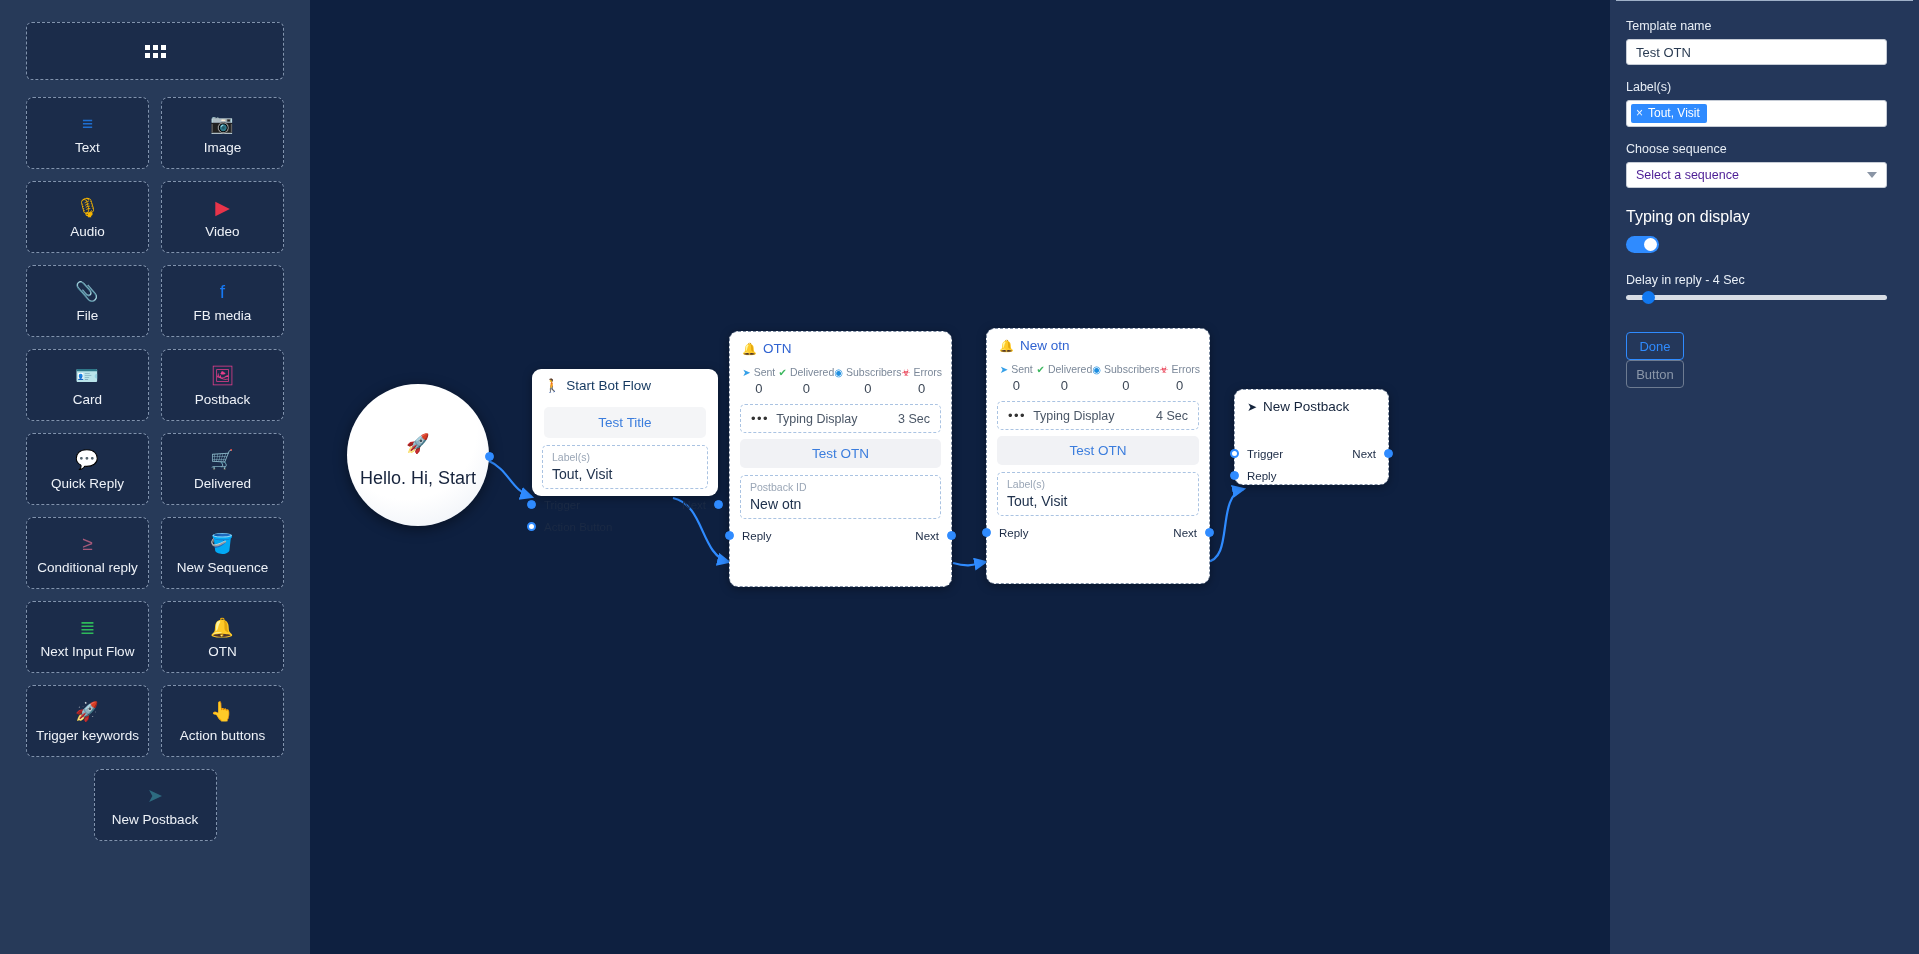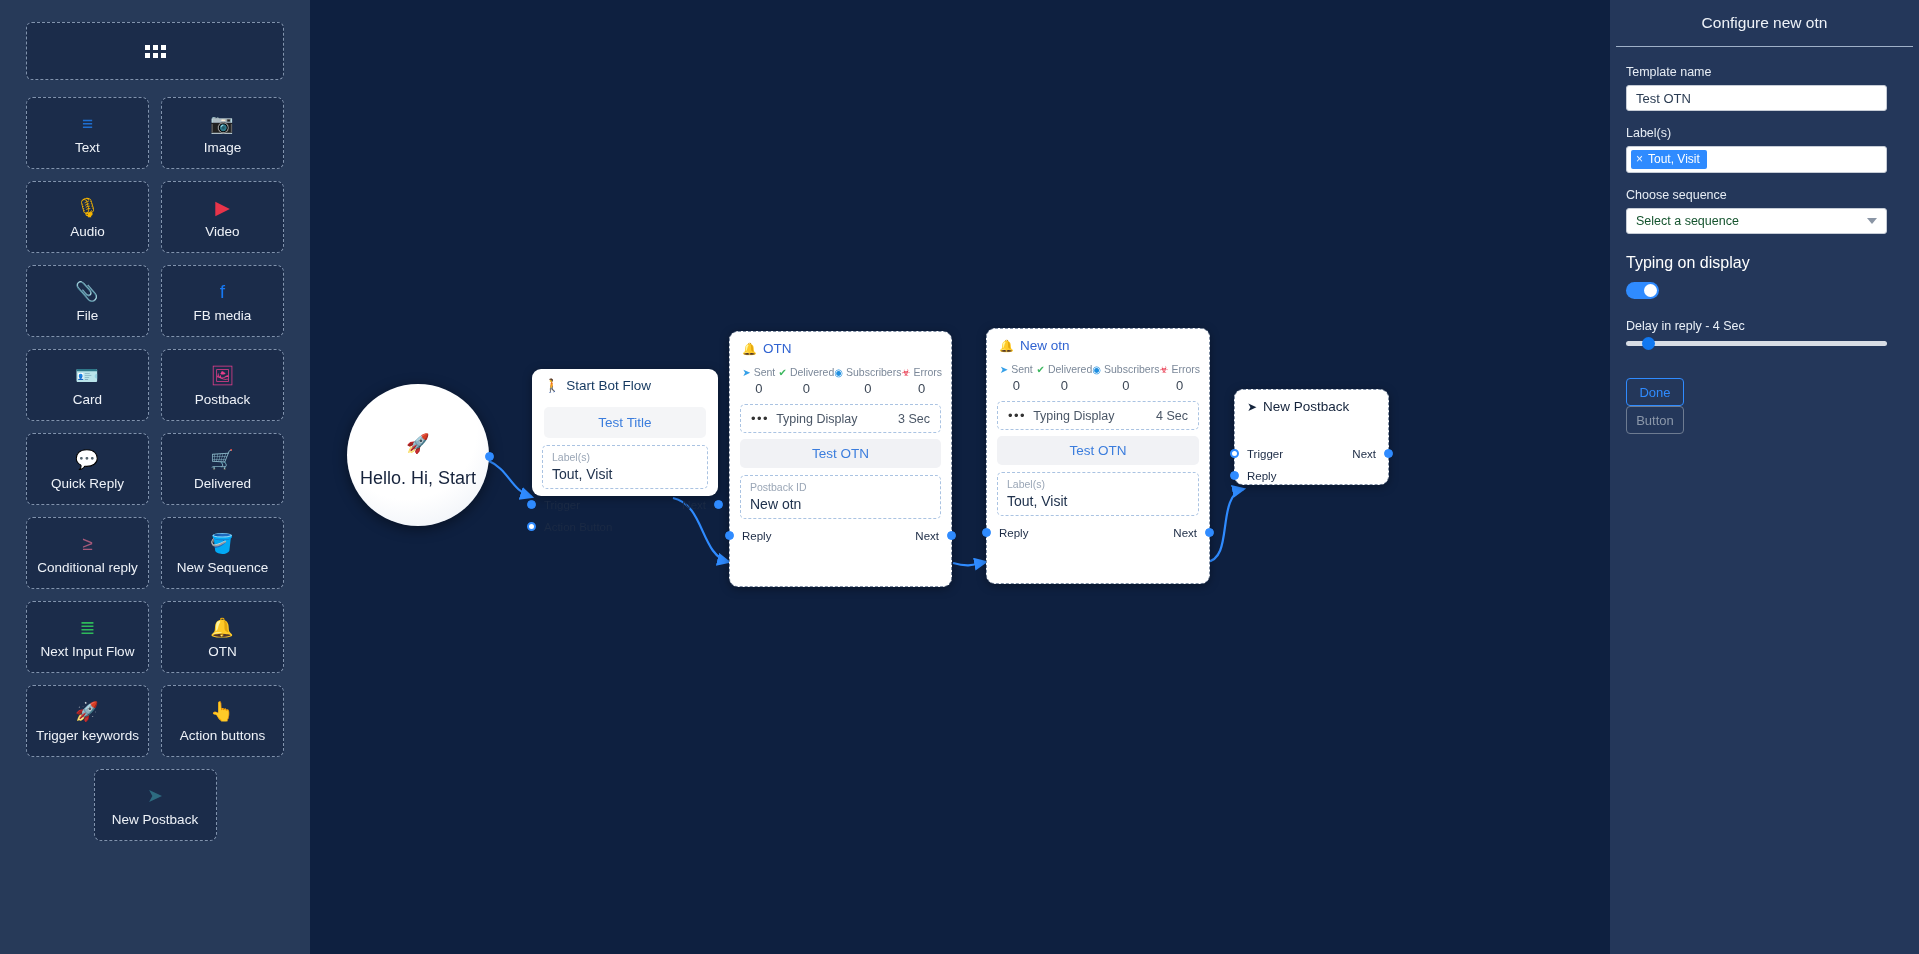--- a/index.html
+++ b/index.html
@@ -147,21 +147,21 @@
     width: 100%; min-height: 26px; background: #fff; border: 1px solid #c6ccd6;
     border-radius: 3px; padding: 3px 4px; display:flex; gap: 4px; align-items:center;
   }
   .tag {
     background: #2f8bff; color: #fff; font-size: 12px; border-radius: 2px;
     padding: 2px 7px 3px 5px; display:flex; align-items:center; gap: 5px; cursor: pointer;
   }
   .tag .tx { font-size: 12px; opacity: .92; }
   .rp-select {
     width: 100%; height: 26px; background: #fff; border: 1px solid #c6ccd6;
-    border-radius: 3px; font-size: 12.5px; color: #14532d; padding: 0 9px;
+    border-radius: 3px; font-size: 12.5px; color: #4c1d95; padding: 0 9px;
     display:flex; align-items:center; justify-content: space-between; cursor:pointer;
   }
   .caret { width:0;height:0;border-left:5px solid transparent;border-right:5px solid transparent;border-top:6px solid #8a95a5; }
   .rp-heading { color:#fff; font-size: 16px; margin: 20px 0 10px 0; }
   .toggle {
     width: 33px; height: 17px; border-radius: 9px; background: #2f8bff;
     position: relative; cursor: pointer;
   }
   .toggle .knob { position:absolute; right: 2px; top: 2px; width: 13px; height: 13px; border-radius:50%; background:#fff; }
   .delay-label { color: #eaf0f8; font-size: 12.5px; margin: 20px 0 8px 0; }
@@ -428,21 +428,20 @@
       </div>
       <div class="port-row single" style="margin-top:4px;">
         <span>Reply</span>
         <span class="handle" style="left:-5px; top:4px;"></span>
       </div>
     </div>
 
   </div>
 
   <div class="rightpanel">
-    <div class="rp-title">Configure new otn</div>
     <div class="rp-divider"></div>
     <div class="rp-body">
 
       <div class="rp-label">Template name</div>
       <input class="rp-input" type="text" value="Test OTN" style="">
 
       <div class="rp-gap"></div>
 
       <div class="rp-label">Label(s)</div>
       <div class="tag-box">

